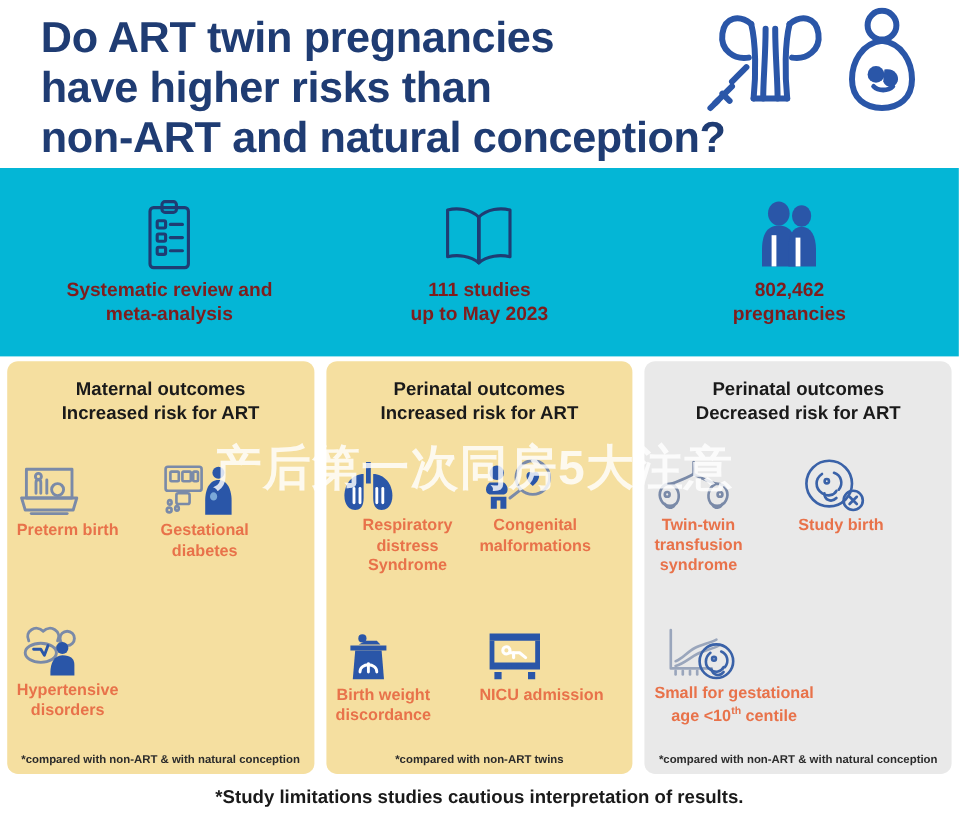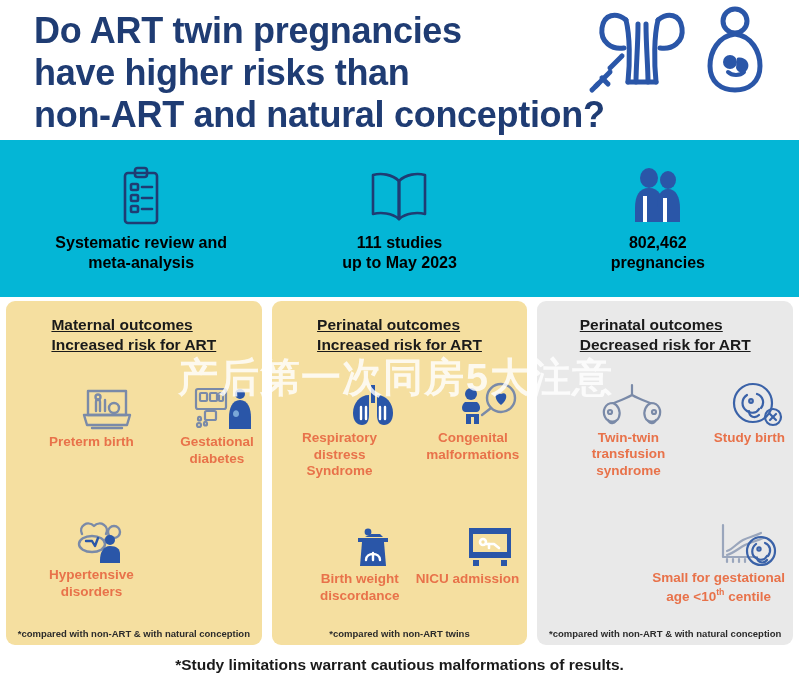--- a/index.html
+++ b/index.html
@@ -33,46 +33,46 @@
     flex:0 0 157px;height:157px;background:#04B6D6;
     display:flex;align-items:center;justify-content:space-around;
     padding:0 12px;box-sizing:border-box;
   }
   .cyan-item{
     display:flex;flex-direction:column;align-items:center;justify-content:center;
     width:33%;color:#ffffff;
   }
   .cyan-icon{height:62px;display:flex;align-items:center;justify-content:center;margin-bottom:6px;}
   .cyan-label{
-    font-size:16px;font-weight:bold;text-align:center;line-height:1.22;color:#000000;
+    font-size:16px;font-weight:bold;text-align:center;line-height:1.22;color:#7f1d1d;
   }
 
   
   .cards{
     flex:0 0 348px;display:flex;gap:10px;padding:4px 6px 0 6px;box-sizing:border-box;
   }
   .card{
     flex:1 1 0;border-radius:9px;position:relative;
     display:flex;flex-direction:column;align-items:center;
     padding:14px 8px 6px 8px;box-sizing:border-box;
   }
   .card.yellow{background:#F5DFA0;}
   .card.grey{background:#E9E9E9;}
   .card-title{
-    font-size:15.5px;font-weight:bold;color:#1A1A1A;text-align:left;
-    line-height:1.32;margin-bottom:4px;text-decoration:underline;
+    font-size:15.5px;font-weight:bold;color:#1A1A1A;text-align:center;
+    line-height:1.32;margin-bottom:4px;
   }
   .card-title span{display:block;white-space:nowrap;}
   .grid2{
     width:100%;flex:1 1 auto;
     display:grid;grid-template-columns:1fr 1fr;
     align-content:space-around;justify-items:center;row-gap:2px;
   }
   .cell{
-    display:flex;flex-direction:column;align-items:flex-end;justify-content:flex-start;
+    display:flex;flex-direction:column;align-items:flex-start;justify-content:flex-start;
     width:100%;
   }
   .cell.span2{grid-column:1 / span 2;}
   .cell-icon{height:48px;display:flex;align-items:flex-end;justify-content:center;margin-bottom:3px;}
   .cell-label{
     font-size:13.5px;font-weight:bold;color:#E8724A;text-align:center;line-height:1.22;
   }
   .card-note{
     font-size:9.5px;font-weight:bold;color:#2B2B2B;text-align:left;
     margin-top:auto;padding-top:4px;line-height:1.2;
@@ -83,26 +83,26 @@
   .footer{
     flex:1 1 auto;display:flex;align-items:center;justify-content:center;
     background:#ffffff;
   }
   .footer-text{
     font-size:15.5px;font-weight:bold;color:#1A1A1A;text-align:center;
   }
 
   
   .watermark{
-    position:absolute;left:178px;top:350px;
+    position:absolute;left:178px;top:362px;
     font-size:40px;font-weight:bold;
     color:rgba(255,255,255,0.82);
     letter-spacing:1px;white-space:nowrap;
     pointer-events:none;z-index:30;
-    font-family:Liberation Mono, monospace;
+    font-family:Liberation Sans, sans-serif;
   }
 </style>
 </head>
 <body>
 
 <div class="page">
 
   <div class="title-band">
     <div class="title-text">
       <span class="title-line">Do ART twin pregnancies</span>
@@ -461,18 +461,18 @@
           </div>
         </div>
 
       </div>
       <div class="card-note">*compared with non-ART &amp; with natural conception</div>
     </div>
 
   </div>
 
   <div class="footer">
-    <div class="footer-text">*Study limitations warrant cautious malformations of results.</div>
+    <div class="footer-text">*Study limitations studies cautious interpretation of results.</div>
   </div>
 
   <div class="watermark">产后第一次同房5大注意</div>
 
 </div>
 
 </body></html>

